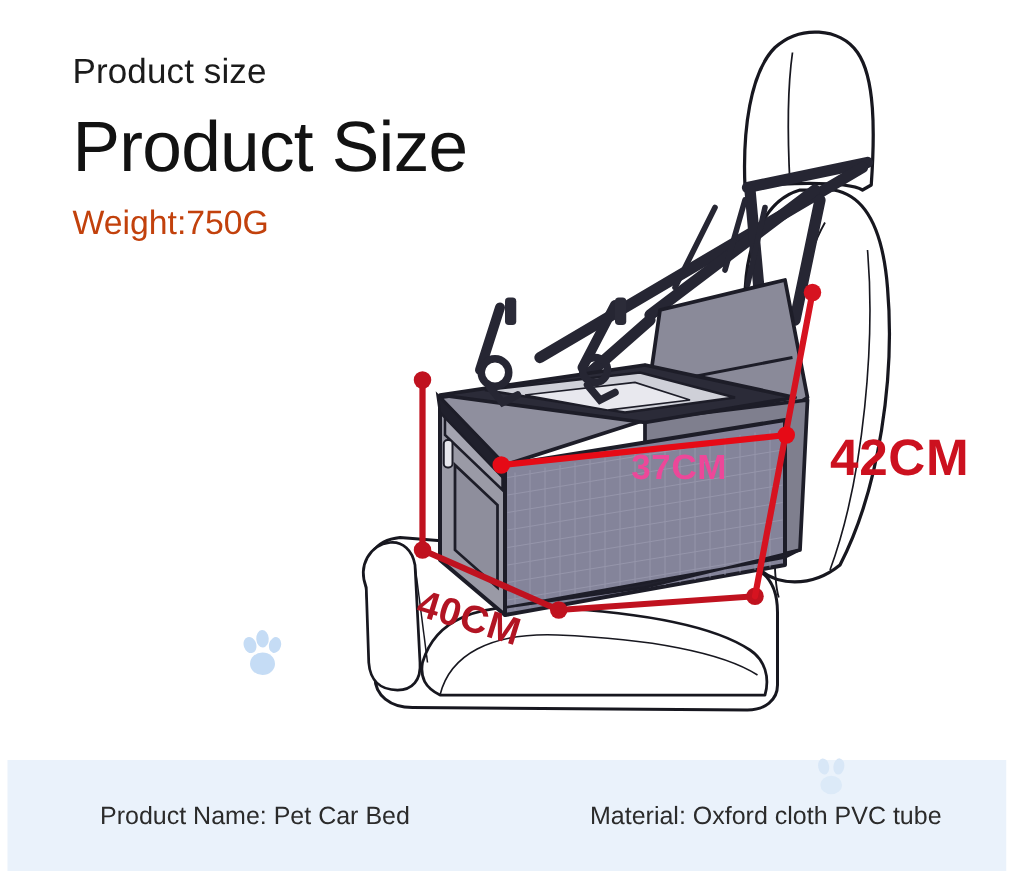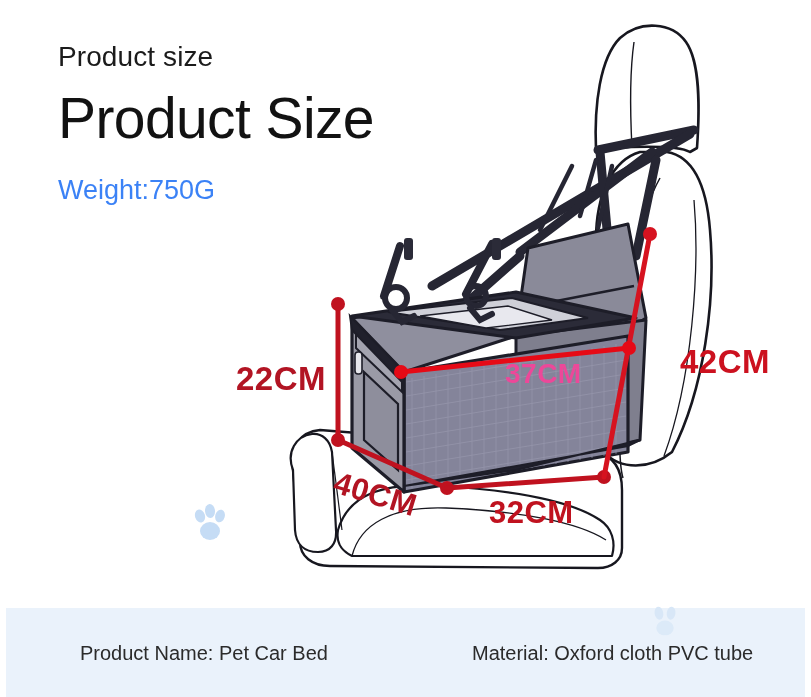--- a/index.html
+++ b/index.html
@@ -41,23 +41,23 @@
   .main-title {
     font-size: 57px;
     color: #121212;
     line-height: 64px;
     letter-spacing: -0.6px;
     margin-top: 12px;
     white-space: nowrap;
   }
   .weight-line {
     font-size: 27px;
-    color: #3b82f6;
+    color: #c2410c;
     line-height: 32px;
-    margin-top: 24px;
+    margin-top: 12px;
     white-space: nowrap;
   }
 
   
   #scene {
     position: absolute;
     left: 0;
     top: 0;
     width: 811px;
     height: 620px;
@@ -69,21 +69,21 @@
     position: absolute;
     font-weight: bold;
     white-space: nowrap;
     z-index: 32;
     letter-spacing: 0.5px;
   }
   .dim-22 { left: 236px; top: 360px; font-size: 33px; color: #b21423; }
   .dim-40 { left: 340px; top: 465px; font-size: 31px; color: #b21423;
             transform: rotate(17deg); transform-origin: left top; }
   .dim-37 { left: 505px; top: 358px; font-size: 28px; color: #ec4899; }
-  .dim-42 { left: 680px; top: 343px; font-size: 33px; color: #cc111f; }
+  .dim-42 { left: 664px; top: 343px; font-size: 41px; color: #cc111f; }
   .dim-32 { left: 489px; top: 495px; font-size: 31px; color: #c0121f; }
 
   
   .paw-mark {
     position: absolute;
     z-index: 12;
   }
   .paw-main { left: 186px; top: 500px; }
   .paw-band { left: 645px; top: 601px; z-index: 26; }
 
@@ -252,25 +252,23 @@
 
       <line x1="604" y1="477" x2="650" y2="234" stroke="#d61320" stroke-width="5"></line>
       <circle cx="650" cy="234" r="7" fill="#d61320"></circle>
 
       <line x1="401" y1="372" x2="629" y2="348" stroke="#e60a16" stroke-width="5"></line>
       <circle cx="401" cy="372" r="7" fill="#e60a16"></circle>
       <circle cx="629" cy="348" r="7" fill="#e60a16"></circle>
     </g>
   </svg>
 
-  <div class="dim-label dim-22">22CM</div>
   <div class="dim-label dim-40">40CM</div>
   <div class="dim-label dim-37">37CM</div>
   <div class="dim-label dim-42">42CM</div>
-  <div class="dim-label dim-32">32CM</div>
 
   <svg class="paw-mark paw-main" width="46" height="46" viewBox="0 0 46 46">
     <ellipse cx="14" cy="16" rx="5" ry="6.6" fill="#c5dcf5" transform="rotate(-18 14 16)"></ellipse>
     <ellipse cx="24" cy="11" rx="5" ry="7" fill="#c5dcf5" transform="rotate(-4 24 11)"></ellipse>
     <ellipse cx="34" cy="16" rx="4.8" ry="6.4" fill="#c5dcf5" transform="rotate(16 34 16)"></ellipse>
     <ellipse cx="24" cy="31" rx="10" ry="9" fill="#c5dcf5"></ellipse>
   </svg>
 
   <div id="bottom-band">
     <div class="band-row">

